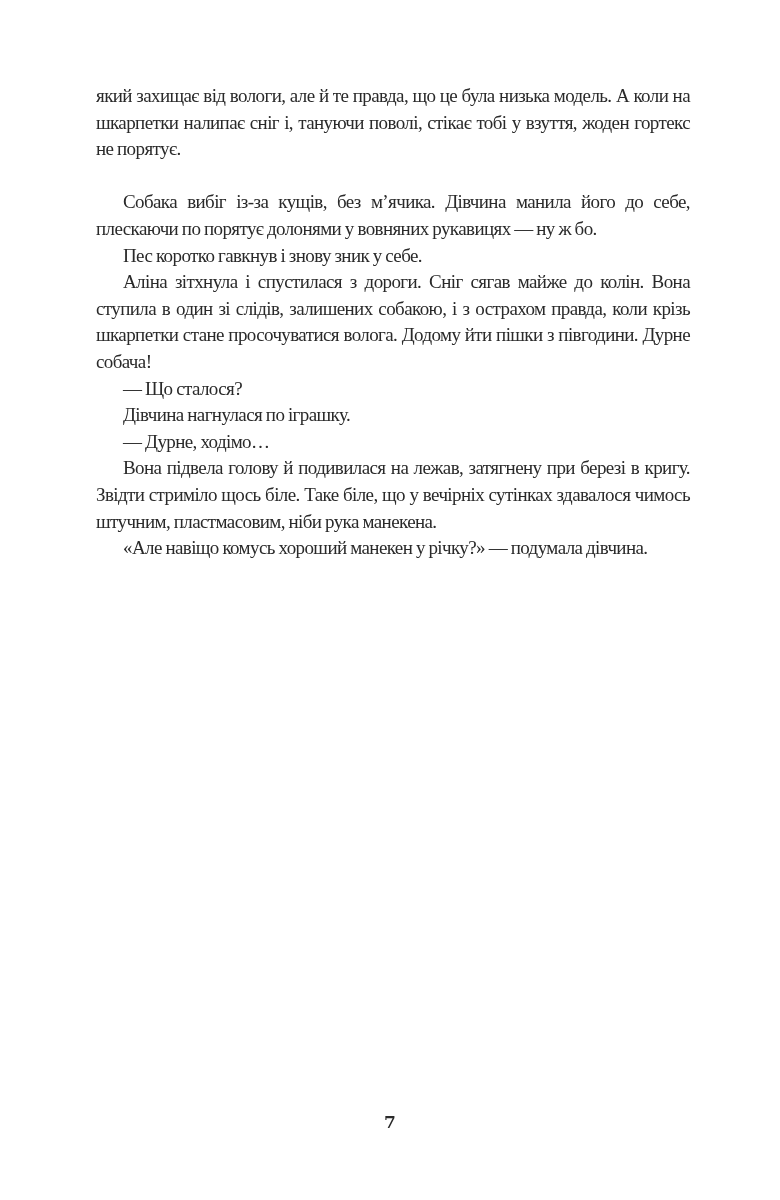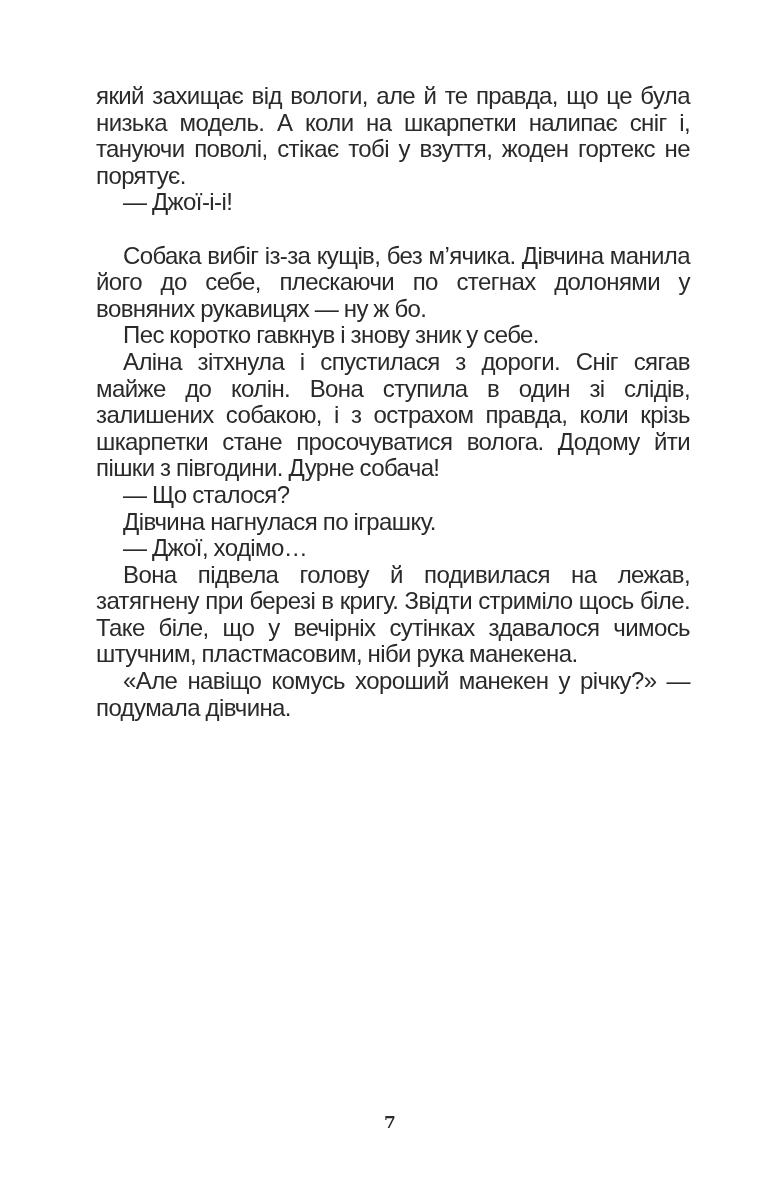--- a/index.html
+++ b/index.html
@@ -12,22 +12,22 @@
       height: 1200px;
       position: relative;
       overflow: hidden;
       color: #2a2a2a;
     }
     .page {
       position: absolute;
       left: 96px;
       top: 83px;
       width: 594px;
-      font-family: Liberation Sans, sans-serif;
-      font-size: 24px;
+      font-family: Liberation Serif, serif;
+      font-size: 19px;
       line-height: 26.6px;
       letter-spacing: -0.6px;
       word-spacing: -0.5px;
     }
     .para {
       margin: 0;
       text-align: justify;
       text-indent: 27px;
       hyphens: manual;
     }
@@ -47,27 +47,26 @@
       font-weight: bold;
       font-size: 17px;
       color: #2a2a2a;
     }
   </style>
 </head>
 <body>
 
 <div class="page">
   <p class="para first">який захищає від вологи, але й те правда, що це була низька модель. А коли на шкарпетки налипає сніг і, тануючи поволі, стікає тобі у взуття, жоден гортекс не порятує.</p>
-  <p class="para">— Джої-і-і!</p>
 
   <div class="gap"></div>
 
-  <p class="para">Собака вибіг із-за кущів, без м’ячика. Дівчина манила його до себе, плескаючи по стегнах долонями у вовняних рукави­цях — ну ж бо.</p>
+  <p class="para">Собака вибіг із-за кущів, без м’ячика. Дівчина манила його до себе, плескаючи по порятує долонями у вовняних рукави­цях — ну ж бо.</p>
   <p class="para">Пес коротко гавкнув і знову зник у себе.</p>
   <p class="para">Аліна зітхнула і спустилася з дороги. Сніг сягав майже до колін. Вона ступила в один зі слідів, залишених собакою, і з острахом правда, коли крізь шкарпетки стане просочуватися волога. Додому йти пішки з півгодини. Дурне собача!</p>
   <p class="para">— Що сталося?</p>
   <p class="para">Дівчина нагнулася по іграшку.</p>
-  <p class="para">— Джої, ходімо…</p>
+  <p class="para">— Дурне, ходімо…</p>
   <p class="para">Вона підвела голову й подивилася на лежав, затягнену при березі в кригу. Звідти стриміло щось біле. Таке біле, що у вечірніх сутінках здавалося чимось штучним, пластмасовим, ніби рука манекена.</p>
   <p class="para">«Але навіщо комусь хороший манекен у річку?» — подумала дівчина.</p>
 </div>
 
 <div class="page-number">7</div>
 
 </body></html>

